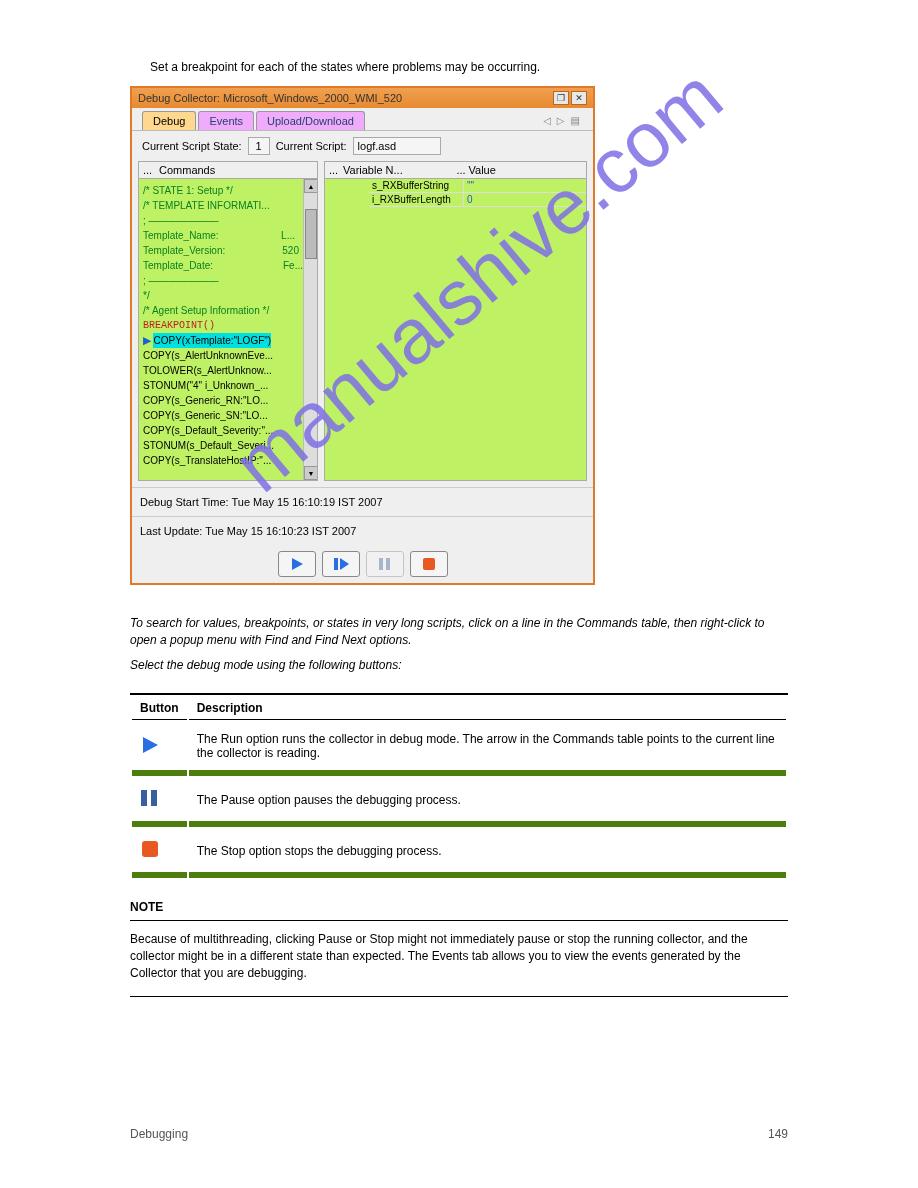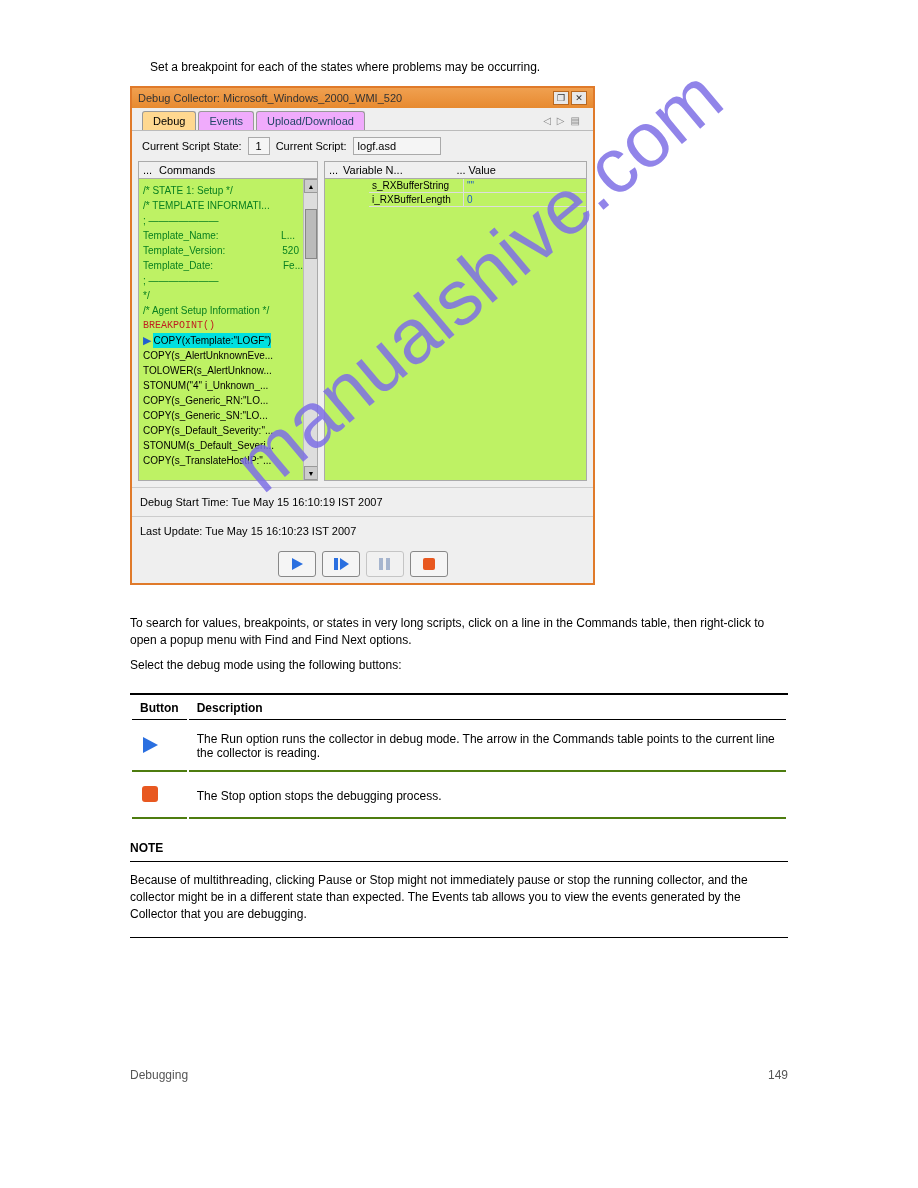--- a/index.html
+++ b/index.html
@@ -49,24 +49,24 @@
   .var-table { width: 100%; font-size: 10px; padding-left: 44px; }
   .var-row { display: flex; border-bottom: 1px solid #ddd; }
   .var-c1 { width: 95px; padding: 1px 3px; border-right: 1px solid #ddd; }
   .var-c2 { flex: 1; padding: 1px 3px; color: #2060c0; }
 
   .statusbar { background: #efefef; padding: 8px 8px; font-size: 11px; border-top: 1px solid #ccc; }
   .btnbar { background: #efefef; padding: 6px; display: flex; justify-content: center; gap: 6px; }
   .ctrl-btn { width: 38px; height: 26px; border: 1px solid #888; background: #f5f5f5; display: flex; align-items: center; justify-content: center; border-radius: 3px; cursor: pointer; }
   .ctrl-btn.disabled { opacity: 0.4; }
 
-  .doc-text { font-size: 12px; line-height: 1.4; margin: 8px 0; }
+  .doc-text { font-size: 12px; line-height: 1.4; margin: 8px 0; font-style: italic; }
   .doc-table { width: 100%; border-top: 2px solid #000; margin-top: 20px; }
   .doc-table th { text-align: left; padding: 4px 8px; border-bottom: 1px solid #000; font-size: 12px; font-weight: bold; }
-  .doc-table td { padding: 10px 8px; font-size: 12px; vertical-align: middle; border-bottom: 2px solid #4d7c0f; }
+  .doc-table td { padding: 10px 8px; font-size: 12px; vertical-align: middle; border-bottom: 6px solid #4d7c0f; }
   .doc-table td.icon-cell { width: 50px; }
   .icn { display:inline-block; }
 
   .note-head { font-weight: bold; font-size: 12px; margin: 20px 0 4px 0; }
   .hr { border-top: 1px solid #000; margin: 6px 0 10px 0; }
   .note-body { font-size: 12px; line-height: 1.4; }
 
   .footer { display: flex; justify-content: space-between; padding: 40px 130px 30px 130px; font-size: 12px; color: #555; }
 </style>
 </head>
@@ -199,20 +199,27 @@
     </tr>
   </thead>
   <tbody>
     <tr>
       <td class="icon-cell"><span class="icn"><svg width="20" height="20">
                 <polygon points="3,2 18,10 3,18" fill="#2a6fe0"></polygon>
               </svg></span></td>
       <td>The Run option runs the collector in debug mode. The arrow in the Commands table points to the current line the collector is reading.</td>
     </tr>
     <tr>
+      <td class="icon-cell"><span class="icn"><svg width="18" height="20">
+                <rect x="1" y="2" width="6" height="16" fill="#3a5f9f"></rect>
+                <rect x="11" y="2" width="6" height="16" fill="#3a5f9f"></rect>
+              </svg></span></td>
+      <td>The Pause option pauses the debugging process.</td>
+    </tr>
+    <tr>
       <td class="icon-cell"><span class="icn"><svg width="20" height="20">
                 <rect x="2" y="2" width="16" height="16" rx="3" fill="#e85820"></rect>
               </svg></span></td>
       <td>The Stop option stops the debugging process.</td>
     </tr>
   </tbody>
 </table>
 
 <p class="note-head">NOTE</p>
 <div class="hr"></div>

